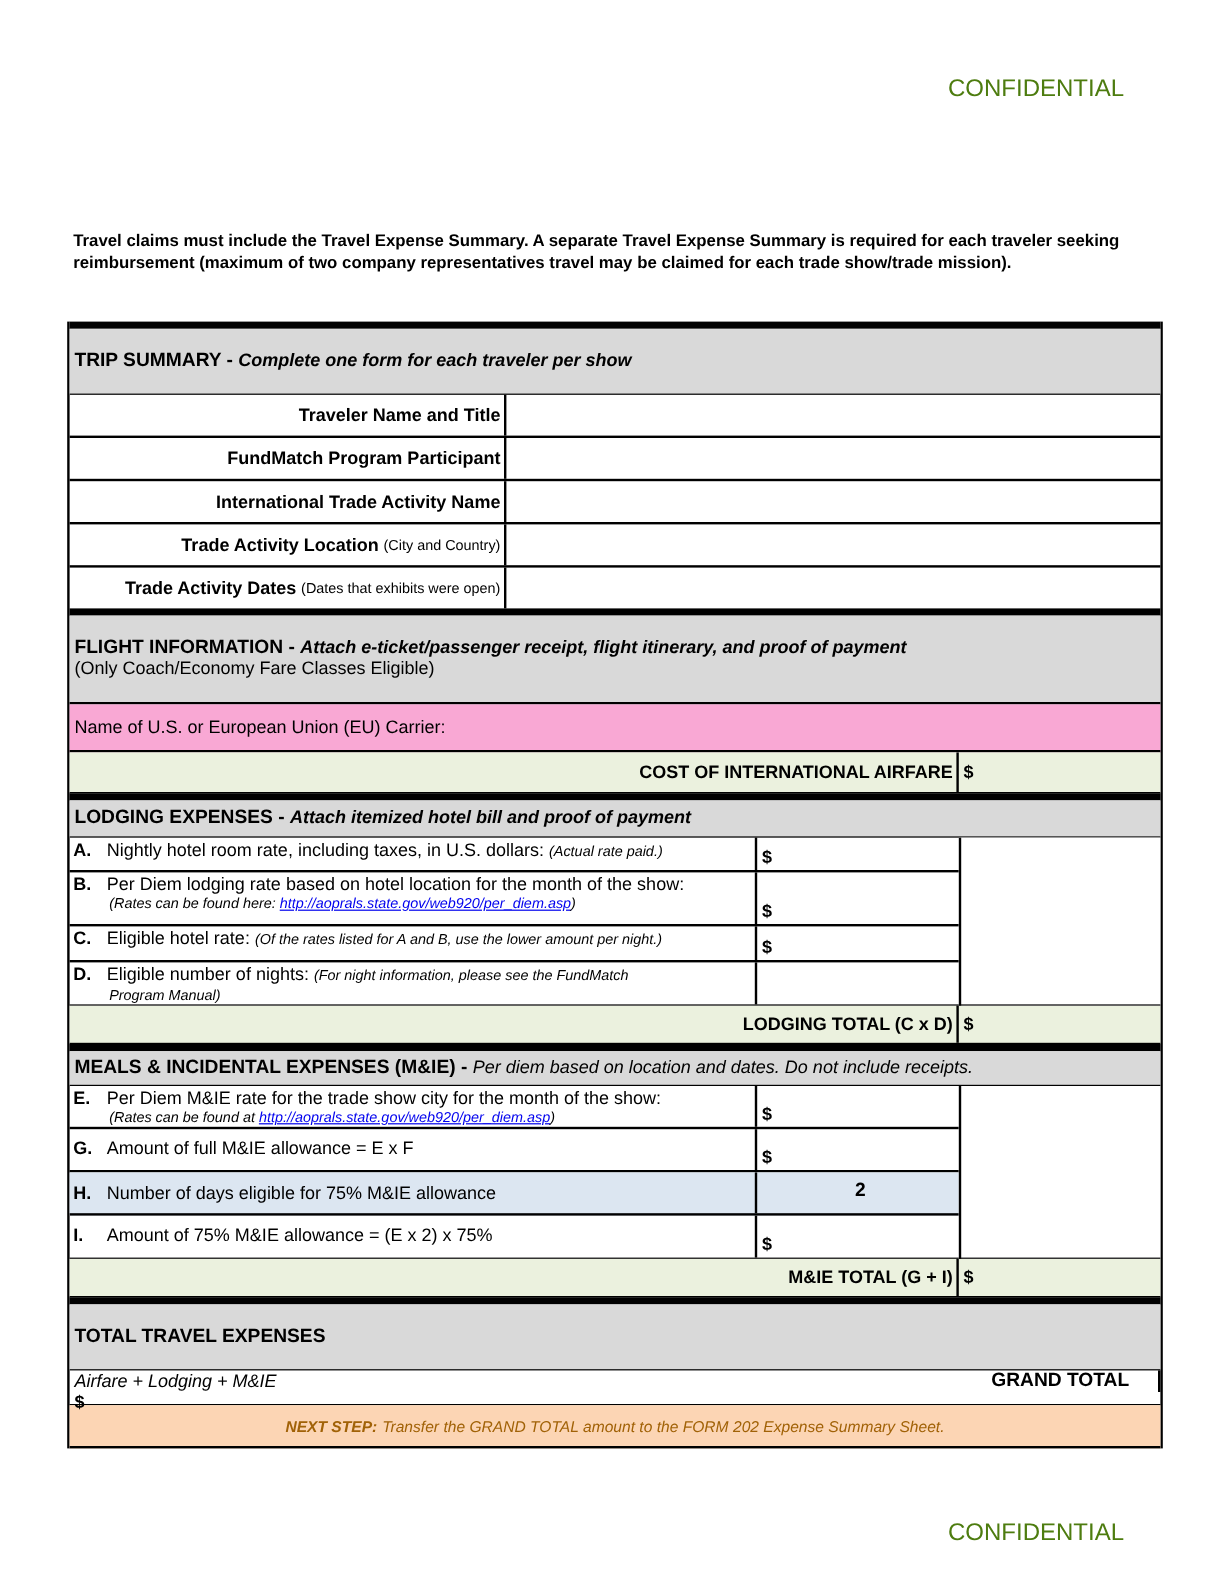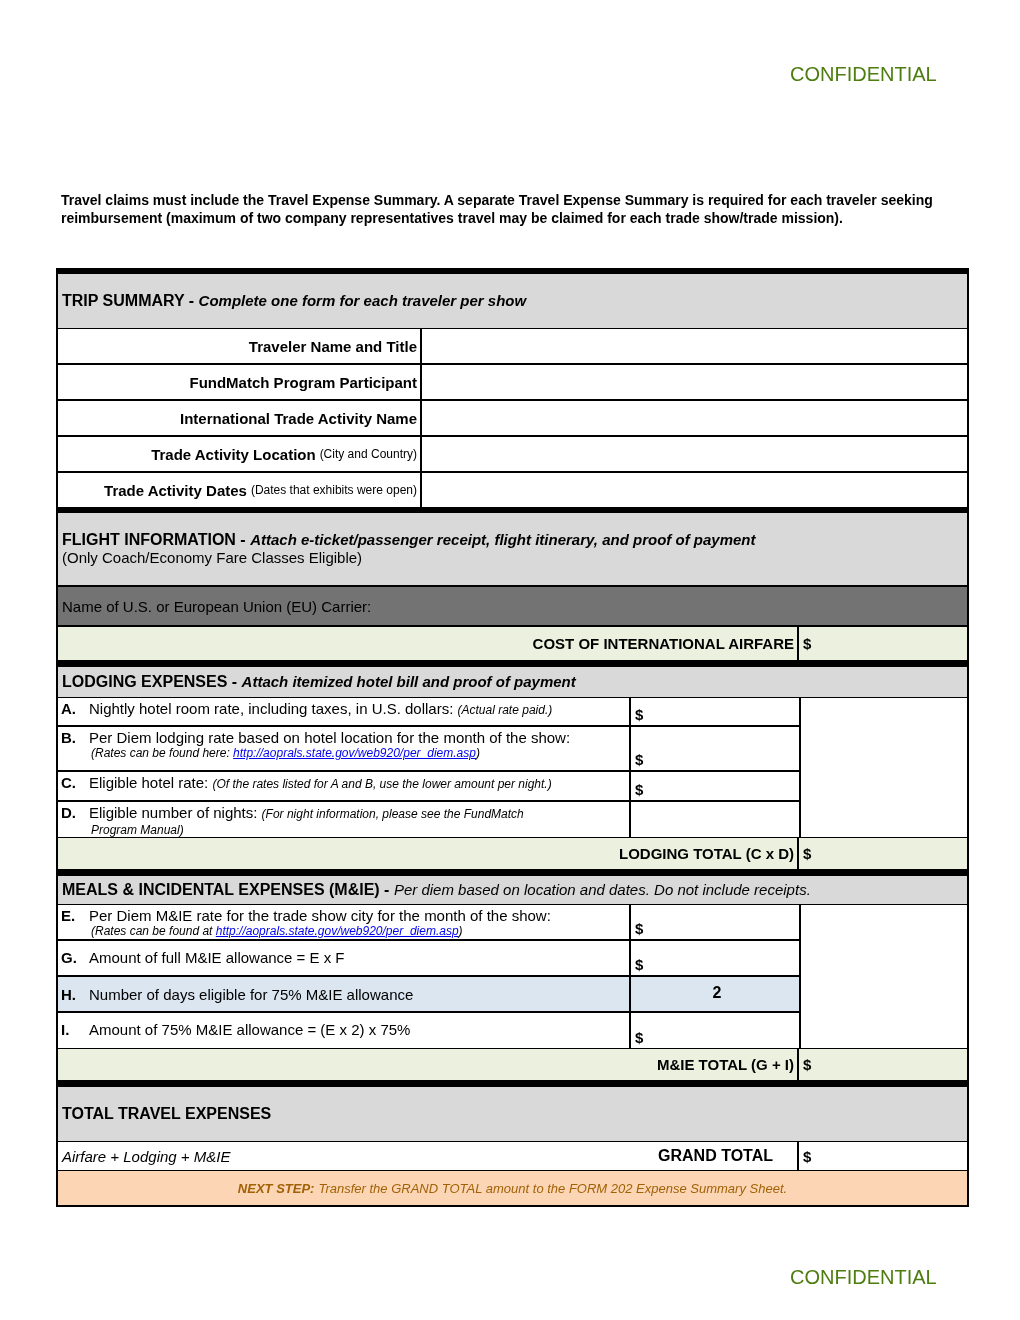--- a/index.html
+++ b/index.html
@@ -10,37 +10,37 @@
   .intro { position: absolute; left: 61px; top: 191px; width: 880px; font-size: 14px; font-weight: bold; line-height: 18px; }
   .form { position: absolute; left: 56px; top: 268px; width: 913px; border-left: 2px solid #000; border-right: 2px solid #000; }
   .thickbar { height: 6px; background: #000; }
   .sechead { background: #d9d9d9; border-bottom: 1px solid #000; padding: 18px 4px; font-size: 16px; font-weight: bold; }
   .sechead i { font-size: 15px; }
   .sechead .sub { font-weight: normal; font-size: 15px; }
   .row { display: flex; border-bottom: 2px solid #000; }
   .trip-label { width: 364px; text-align: right; font-weight: bold; font-size: 15px; padding: 0 3px; border-right: 2px solid #000; display: flex; align-items: center; justify-content: flex-end; height: 34px; }
   .trip-label small { font-weight: normal; font-size: 12px; margin-left: 4px; }
   .trip-val { flex: 1; height: 34px; }
-  .carrier { height: 40px; display: flex; align-items: center; padding-left: 4px; font-size: 15px; background: #737373; border-bottom: 2px solid #000; }
+  .carrier { height: 40px; display: flex; align-items: center; padding-left: 4px; font-size: 15px; background: #f9a8d4; border-bottom: 2px solid #000; }
   .totalrow { display: flex; background: #ebf1de; height: 34px; border-bottom: 1px solid #000; }
   .totalrow .lbl { flex: 1; text-align: right; font-weight: bold; font-size: 15px; padding-right: 3px; display: flex; align-items: center; justify-content: flex-end; border-right: 2px solid #000; }
   .totalrow .val { width: 168px; font-weight: bold; font-size: 15px; padding-left: 4px; display: flex; align-items: center; }
   .block { display: flex; }
   .block .left { width: 741px; }
   .block .right { flex: 1; border-left: 2px solid #000; background: #fff; }
   .item { display: flex; border-bottom: 2px solid #000; }
   .item .txt { width: 573px; border-right: 2px solid #000; padding: 2px 3px; font-size: 15px; line-height: 17px; }
   .item .txt b.ltr { display: inline-block; width: 28px; }
   .item .txt .note { display: block; font-style: italic; font-size: 12px; padding-left: 30px; line-height: 14px; }
   .item .txt .inote { font-style: italic; font-size: 12px; }
   .item .amt { flex: 1; font-weight: bold; font-size: 15px; padding-left: 4px; display: flex; align-items: flex-end; padding-bottom: 2px; }
   .item.h { background: #dce6f1; }
   .item.h .amt { justify-content: center; align-items: center; font-size: 16px; }
   a.link { color: #0000ee; text-decoration: underline; }
-  .grand { display: flex; height: 29px; border-bottom: 1px solid #000; }
+  .grand { display: flex; height: 29px; border-bottom: 1px solid #000; flex-direction: column; }
   .grand .l { flex: 1; font-style: italic; font-size: 15px; padding-left: 4px; display: flex; align-items: center; justify-content: space-between; border-right: 2px solid #000; }
   .grand .l b { font-style: normal; font-size: 16px; margin-right: 24px; }
   .grand .v { width: 168px; font-weight: bold; padding-left: 4px; display: flex; align-items: center; font-size: 15px; }
   .nextstep { background: #fcd5b4; height: 36px; border-bottom: 2px solid #000; display: flex; align-items: center; justify-content: center; font-size: 13px; font-style: italic; color: #a16207; }
   .nextstep b { margin-right: 4px; }
 </style>
 </head>
 <body>
 
 <div class="conf top">CONFIDENTIAL</div>

